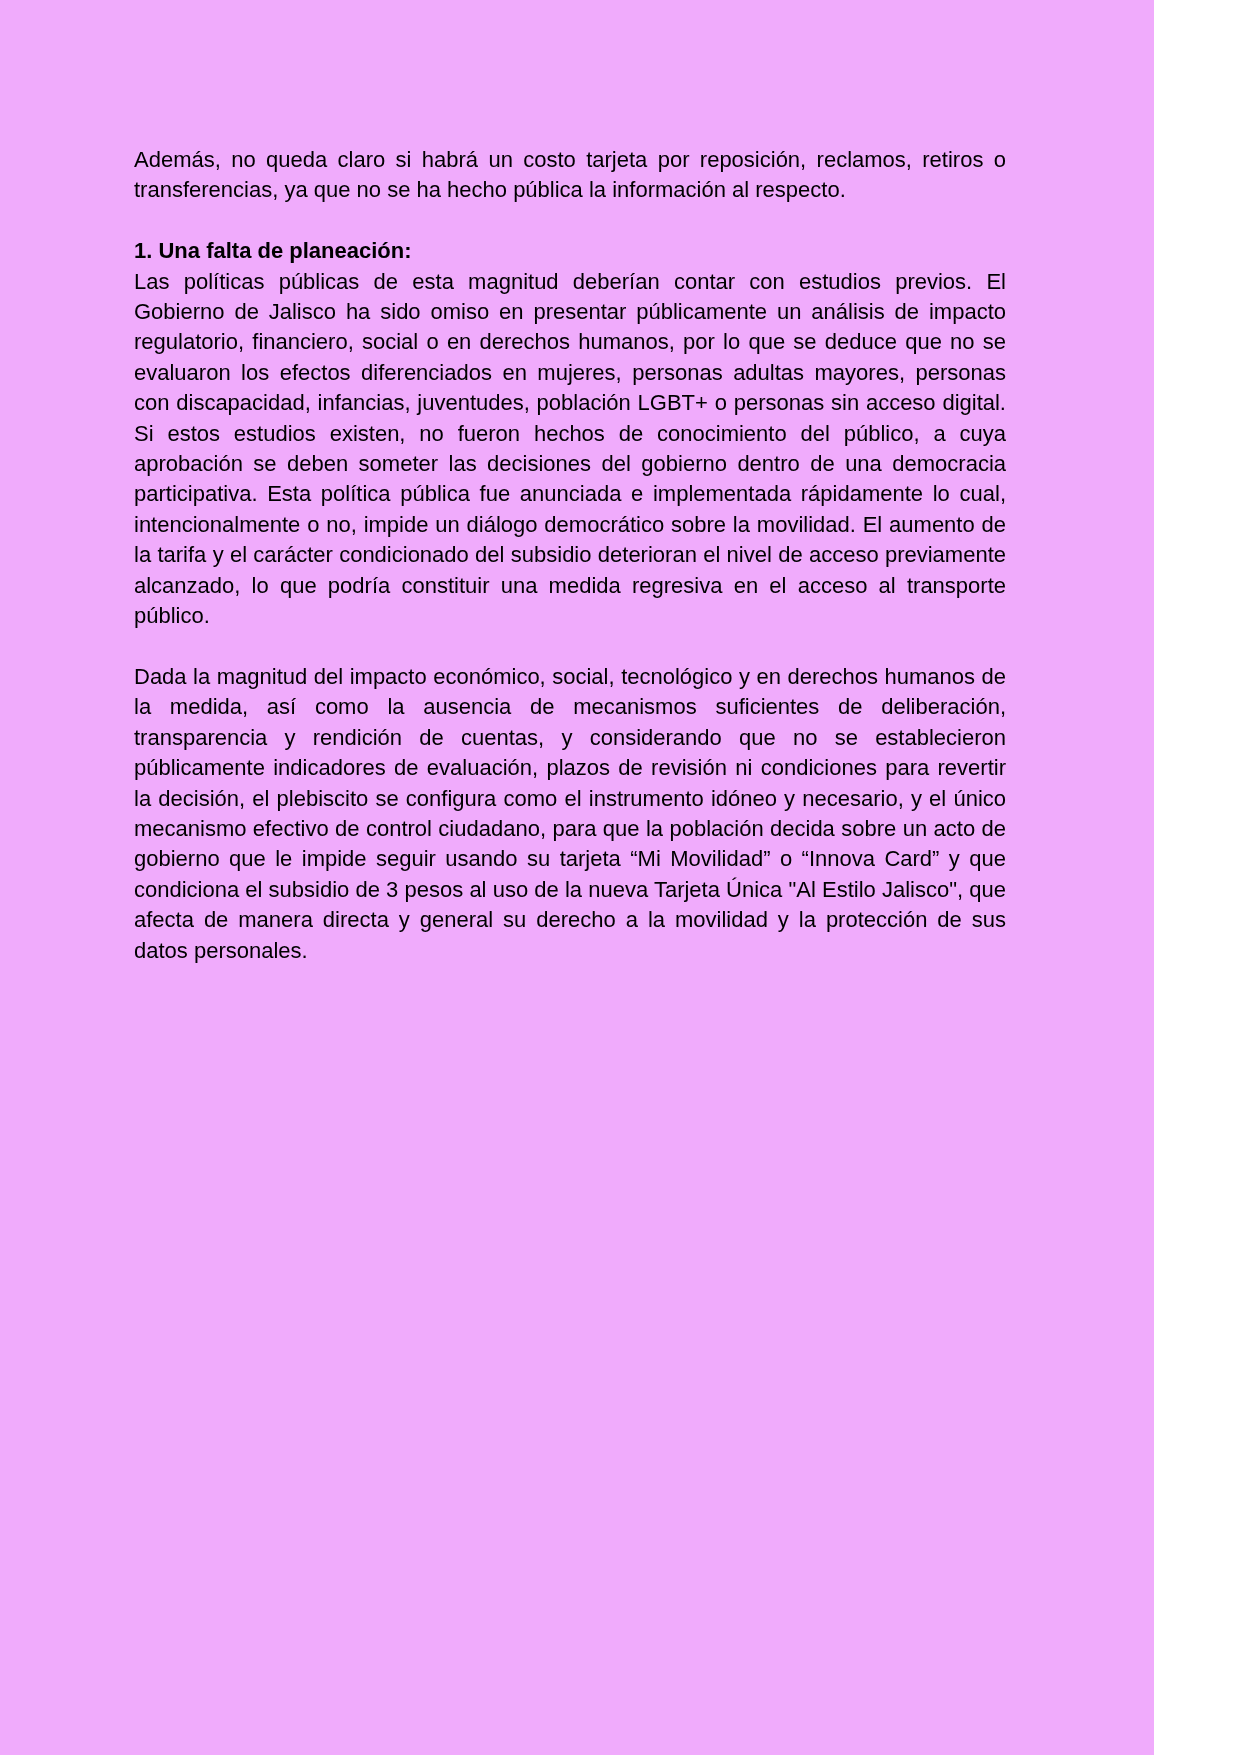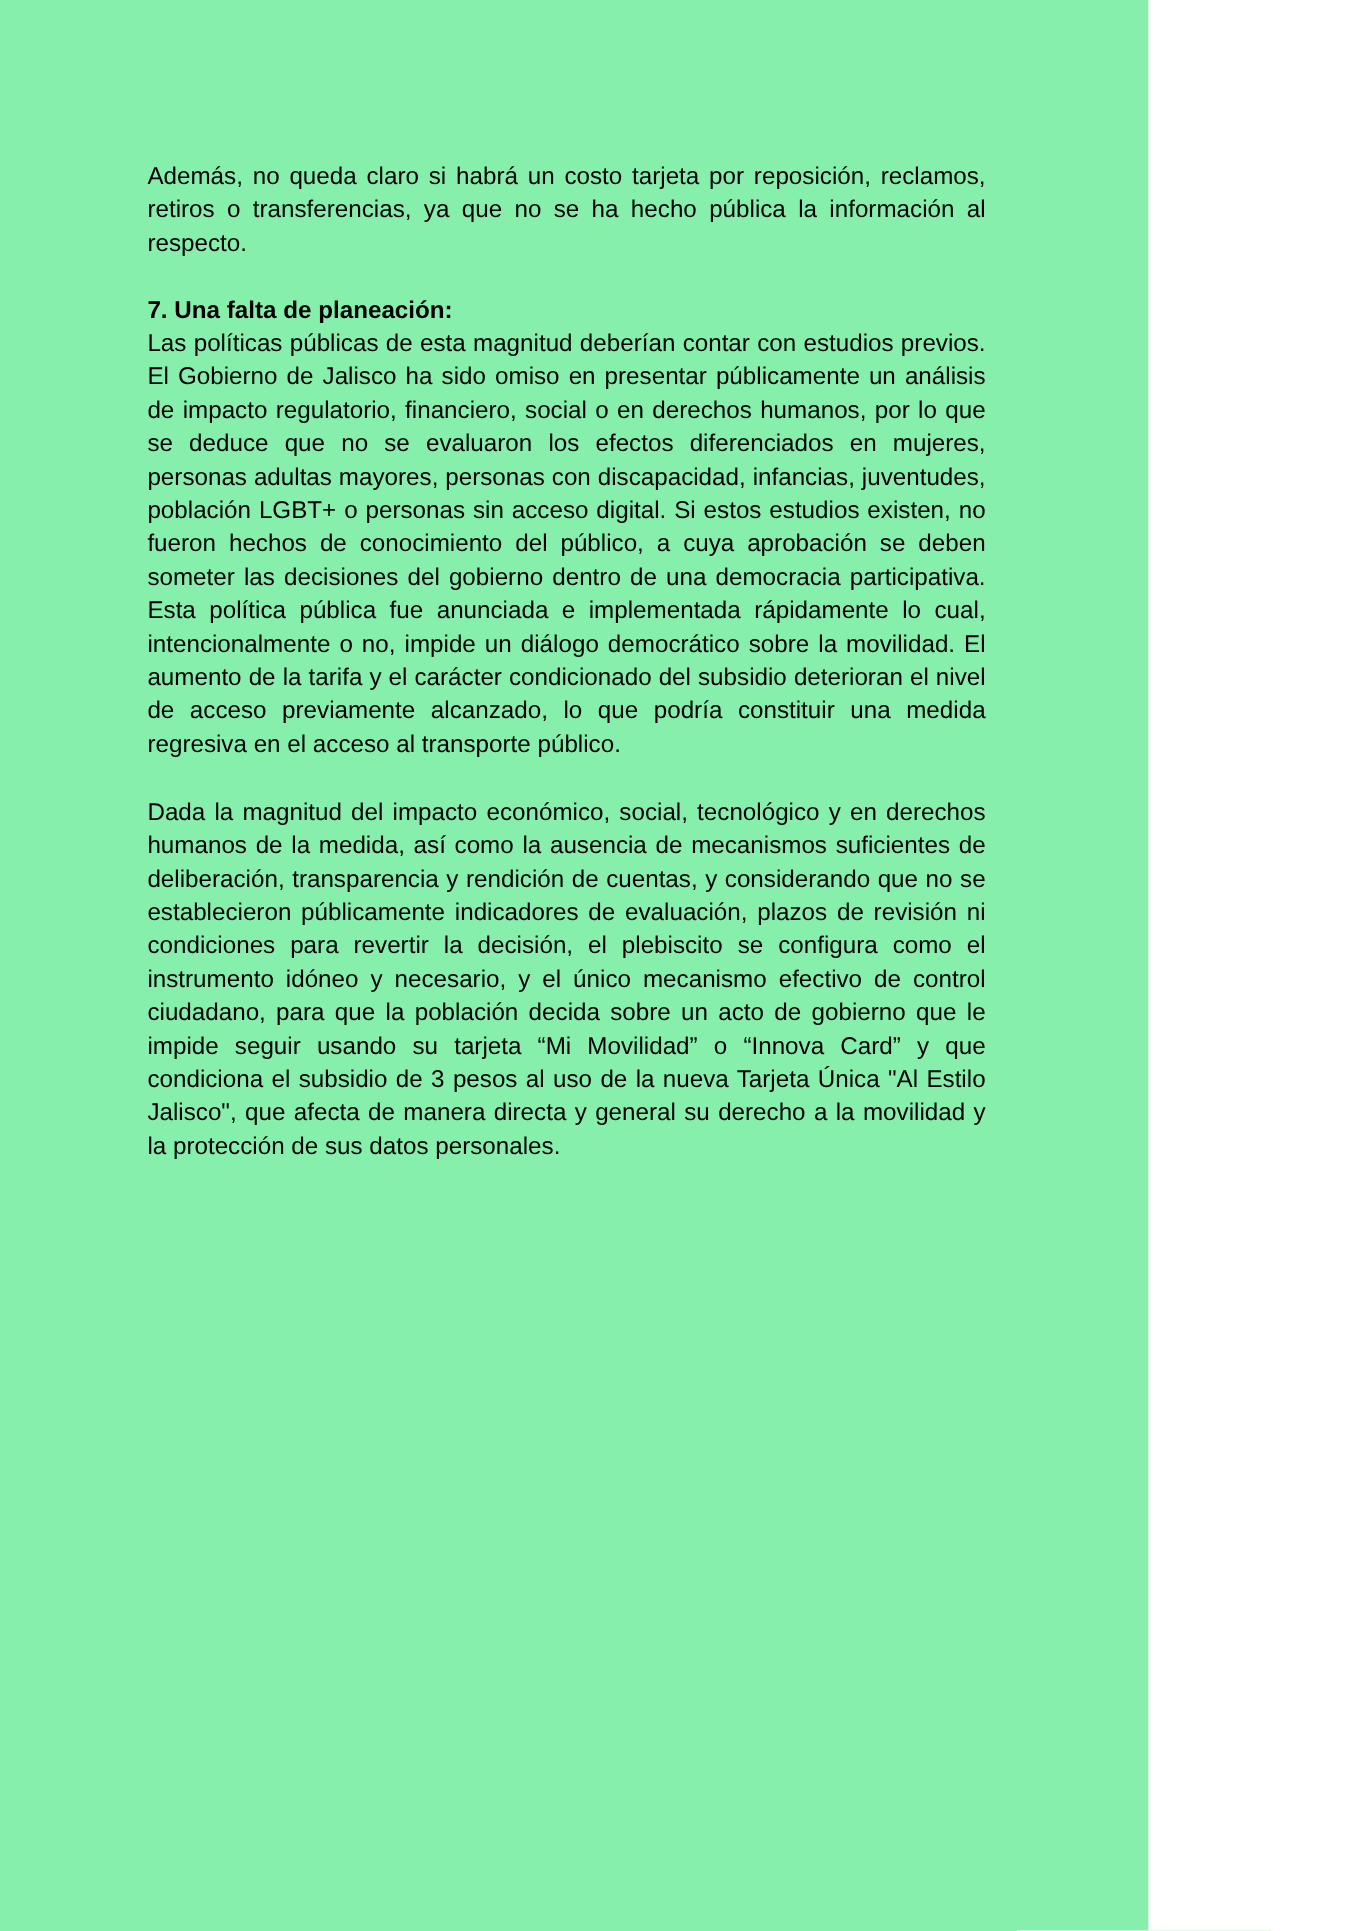--- a/index.html
+++ b/index.html
@@ -2,23 +2,23 @@
 <html><head>
 <meta charset="utf-8">
 <style>
   html, body {
     margin: 0;
     padding: 0;
     background: #ffffff;
   }
   .page {
     position: relative;
-    width: 1044px;
+    width: 1154px;
     height: 1755px;
-    background: #86efac;
+    background: #f0abfc;
     box-sizing: border-box;
     padding: 145px 148px 0 134px;
     overflow: hidden;
   }
   .doc-text {
     font-family: "Liberation Sans", "DejaVu Sans", sans-serif;
     font-size: 22px;
     line-height: 30.4px;
     color: #000000;
   }
@@ -34,18 +34,18 @@
     font-weight: bold;
     text-align: left;
   }
 </style>
 </head>
 <body>
 
 <div class="page doc-text">
   <p class="body-para">Además, no queda claro si habrá un costo tarjeta por reposición, reclamos, retiros o transferencias, ya que no se ha hecho pública la información al respecto.</p>
 
-  <h2 class="section-heading">7. Una falta de planeación:</h2>
+  <h2 class="section-heading">1. Una falta de planeación:</h2>
 
   <p class="body-para">Las políticas públicas de esta magnitud deberían contar con estudios previos. El Gobierno de Jalisco ha sido omiso en presentar públicamente un análisis de impacto regulatorio, financiero, social o en derechos humanos, por lo que se deduce que no se evaluaron los efectos diferenciados en mujeres, personas adultas mayores, personas con discapacidad, infancias, juventudes, población LGBT+ o personas sin acceso digital. Si estos estudios existen, no fueron hechos de conocimiento del público, a cuya aprobación se deben someter las decisiones del gobierno dentro de una democracia participativa. Esta política pública fue anunciada e implementada rápidamente lo cual, intencionalmente o no, impide un diálogo democrático sobre la movilidad. El aumento de la tarifa y el carácter condicionado del subsidio deterioran el nivel de acceso previamente alcanzado, lo que podría constituir una medida regresiva en el acceso al transporte público.</p>
 
   <p class="body-para">Dada la magnitud del impacto económico, social, tecnológico y en derechos humanos de la medida, así como la ausencia de mecanismos suficientes de deliberación, transparencia y rendición de cuentas, y considerando que no se establecieron públicamente indicadores de evaluación, plazos de revisión ni condiciones para revertir la decisión, el plebiscito se configura como el instrumento idóneo y necesario, y el único mecanismo efectivo de control ciudadano, para que la población decida sobre un acto de gobierno que le impide seguir usando su tarjeta “Mi Movilidad” o “Innova Card” y que condiciona el subsidio de 3 pesos al uso de la nueva Tarjeta Única "Al Estilo Jalisco", que afecta de manera directa y general su derecho a la movilidad y la protección de sus datos personales.</p>
 </div>
 
 </body></html>

